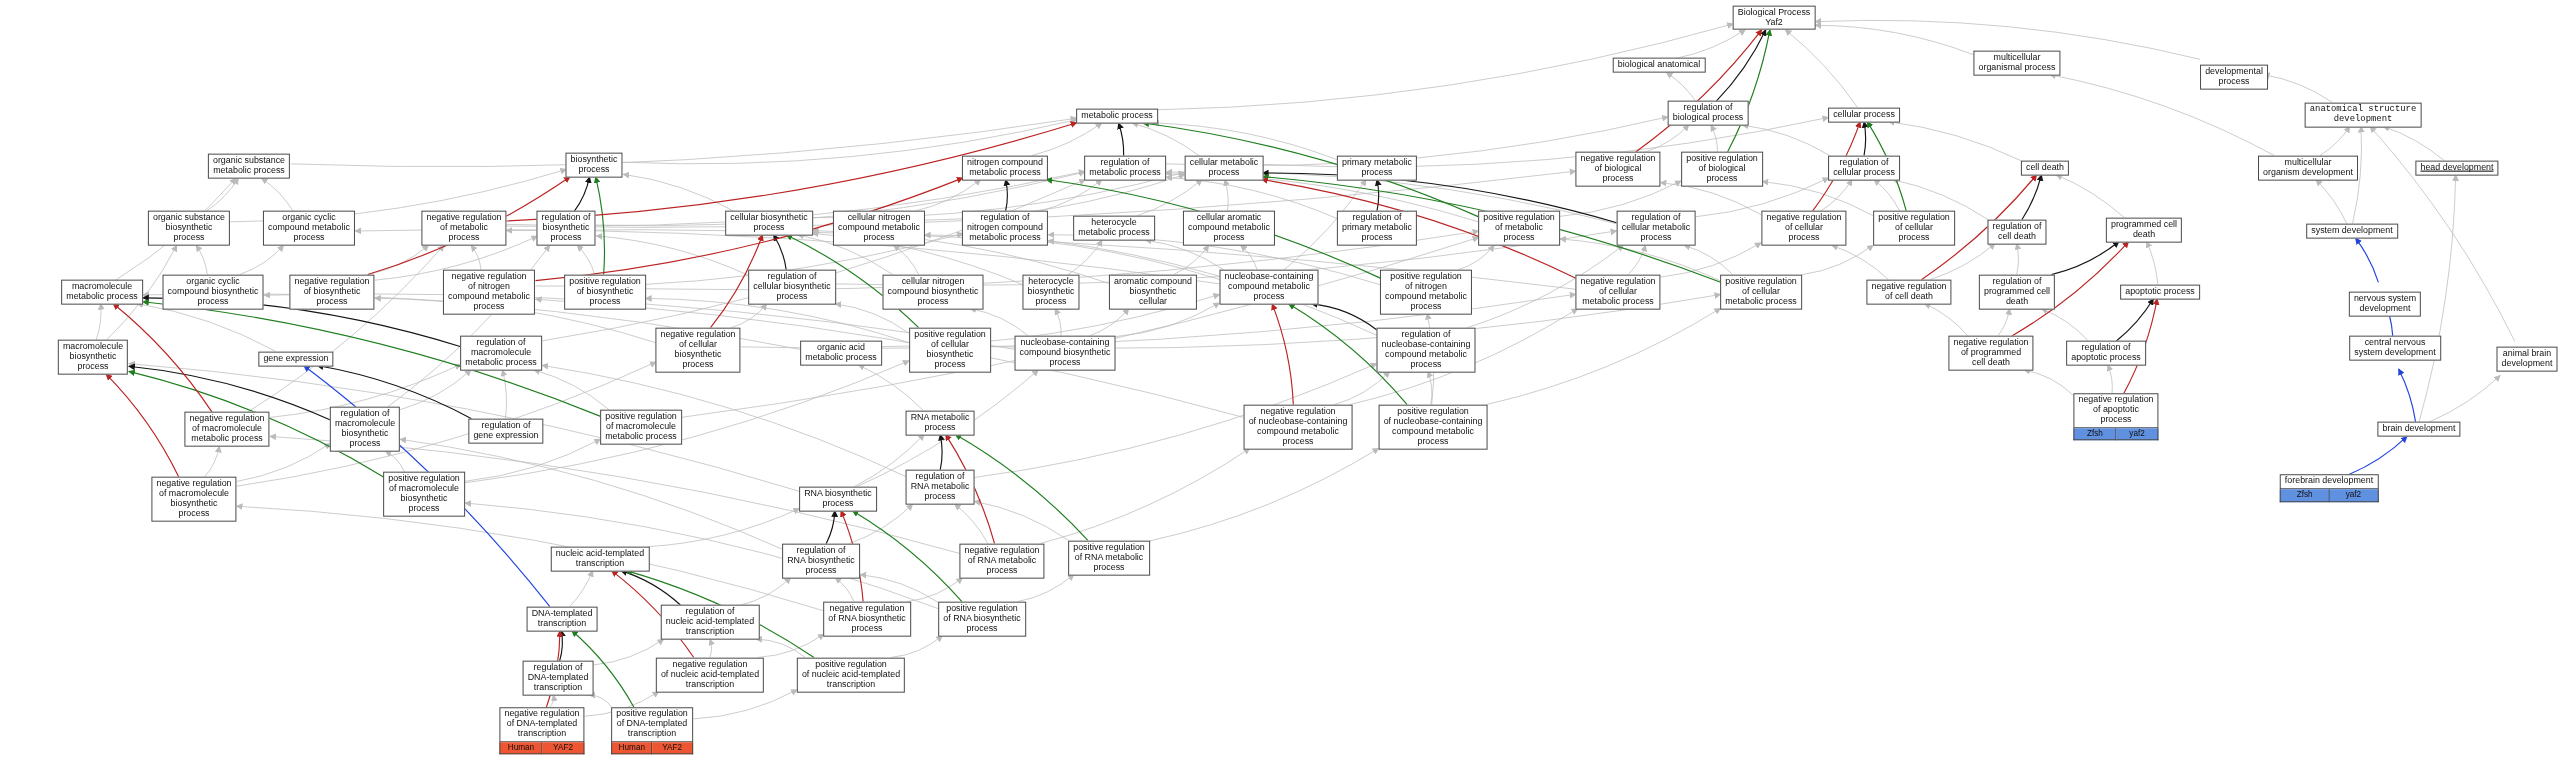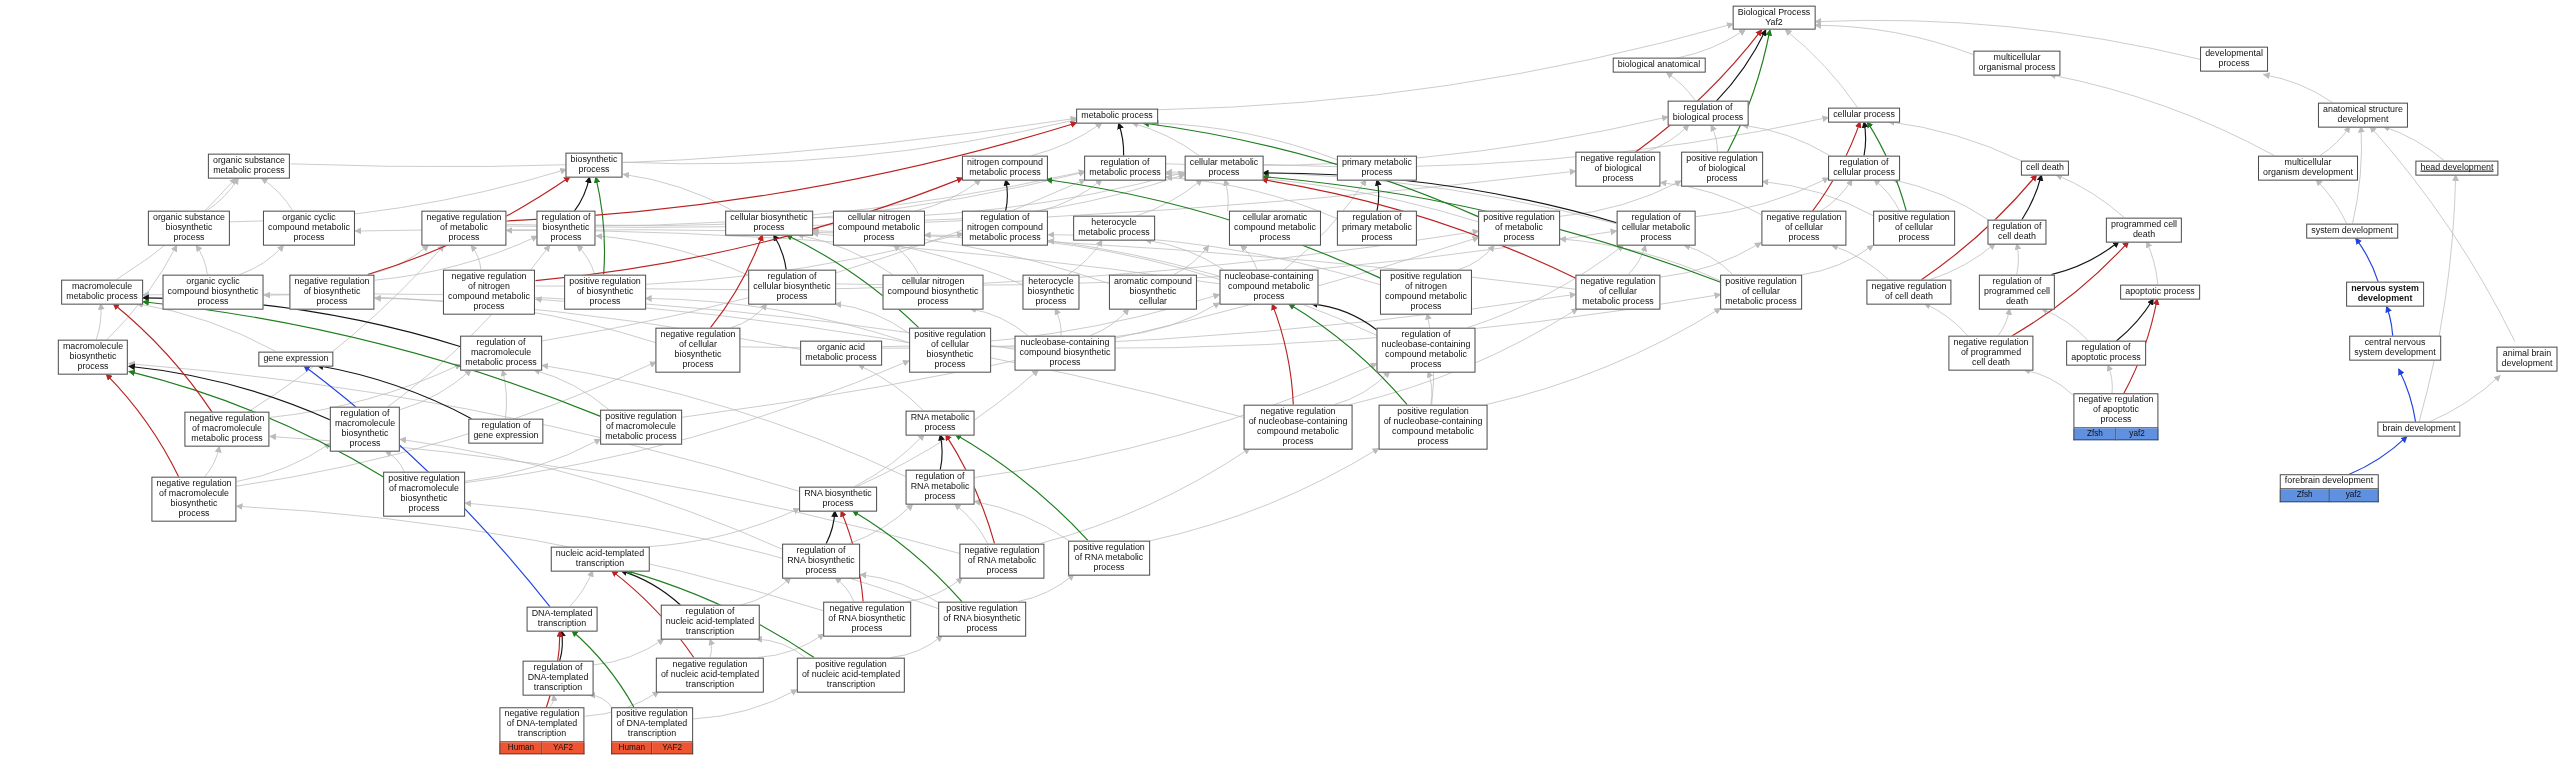--- a/index.html
+++ b/index.html
@@ -265,35 +265,35 @@
       <div class="node-label">Biological Process
 Yaf2</div>
     </div>
     <div class="node" style="left: 1659px; top: 65px;">
       <div class="node-label">biological anatomical</div>
     </div>
     <div class="node" style="left: 2017px; top: 63px;">
       <div class="node-label">multicellular
 organismal process</div>
     </div>
-    <div class="node" style="left: 2234px; top: 59px;">
+    <div class="node" style="left: 2234px; top: 77px;">
       <div class="node-label">developmental
 process</div>
     </div>
     <div class="node" style="left: 1708px; top: 113px;">
       <div class="node-label">regulation of
 biological process</div>
     </div>
     <div class="node" style="left: 1864px; top: 115px;">
       <div class="node-label">cellular process</div>
     </div>
     <div class="node" style="left: 1117px; top: 116px;">
       <div class="node-label">metabolic process</div>
     </div>
-    <div class="node" style="left: 2363px; top: 115px;">
+    <div class="node" style="left: 2363px; top: 115px; font-family: Liberation Mono, monospace;">
       <div class="node-label">anatomical structure
 development</div>
     </div>
     <div class="node" style="left: 249px; top: 166px;">
       <div class="node-label">organic substance
 metabolic process</div>
     </div>
     <div class="node" style="left: 594px; top: 165px;">
       <div class="node-label">biosynthetic
 process</div>
@@ -369,21 +369,21 @@
     </div>
     <div class="node" style="left: 1005px; top: 228px;">
       <div class="node-label">regulation of
 nitrogen compound
 metabolic process</div>
     </div>
     <div class="node" style="left: 1114px; top: 228px;">
       <div class="node-label">heterocycle
 metabolic process</div>
     </div>
-    <div class="node" style="left: 1275px; top: 228px; border-radius: 13px;">
+    <div class="node" style="left: 1229px; top: 228px; border-radius: 13px;">
       <div class="node-label">cellular aromatic
 compound metabolic
 process</div>
     </div>
     <div class="node" style="left: 1377px; top: 228px;">
       <div class="node-label">regulation of
 primary metabolic
 process</div>
     </div>
     <div class="node" style="left: 1519px; top: 228px;">
@@ -488,21 +488,21 @@
 of cell death</div>
     </div>
     <div class="node" style="left: 2017px; top: 292px;">
       <div class="node-label">regulation of
 programmed cell
 death</div>
     </div>
     <div class="node" style="left: 2160px; top: 292px;">
       <div class="node-label">apoptotic process</div>
     </div>
-    <div class="node" style="left: 2385px; top: 294px; font-weight: bold;">
+    <div class="node" style="left: 2385px; top: 304px;">
       <div class="node-label">nervous system
 development</div>
     </div>
     <div class="node" style="left: 93px; top: 357px;">
       <div class="node-label">macromolecule
 biosynthetic
 process</div>
     </div>
     <div class="node" style="left: 296px; top: 359px;">
       <div class="node-label">gene expression</div>

